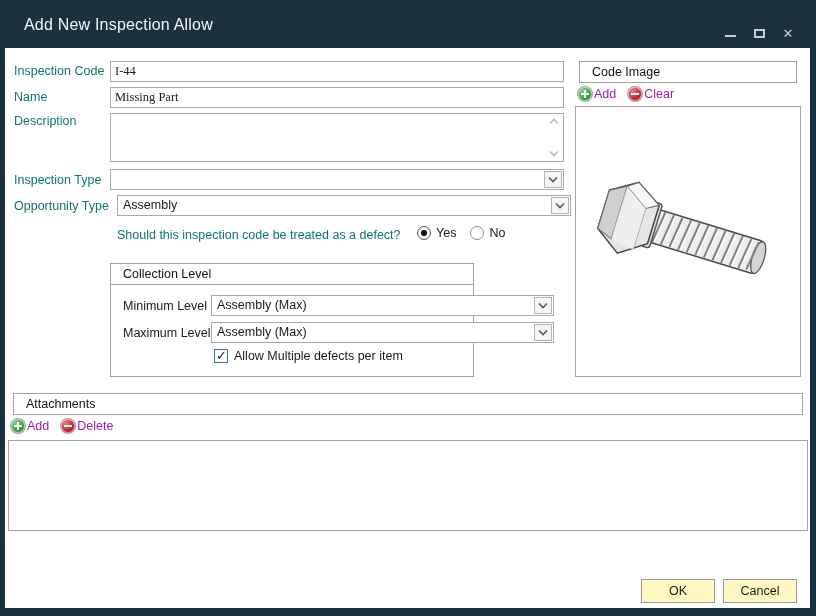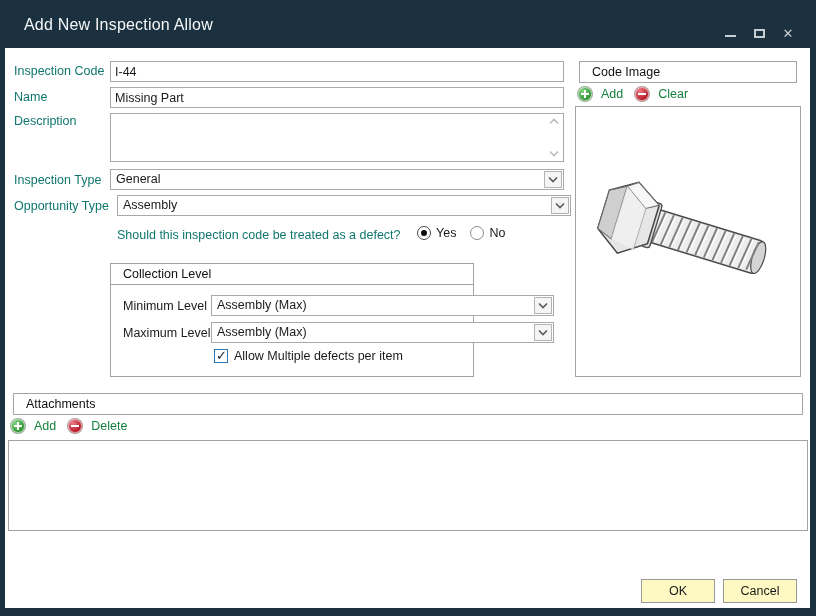--- a/index.html
+++ b/index.html
@@ -14,21 +14,21 @@
   .title { position:absolute; left:24px; top:16px; font-size:16px; font-weight:400; color:#f4f6f7; letter-spacing:.2px; }
   .win-controls { position:absolute; right:20px; top:26px; display:flex; gap:13px; align-items:center; }
   .win-btn { width:16px; height:14px; display:flex; align-items:center; justify-content:center; cursor:default; }
   .glyph-min { width:11px; height:2px; background:#c7ced2; margin-top:6px; }
   .glyph-max { width:11px; height:9px; border:2px solid #c7ced2; }
   .glyph-close { color:#c7ced2; font-size:13px; line-height:13px; }
   .content { position:absolute; left:5px; top:48px; width:805px; height:560px; background:#ffffff; }
 
   
   .lbl { position:absolute; left:9px; color:#0f766e; }
-  .tb, .ta { position:absolute; border:1px solid #a9a9a9; background:#fff; font-family:Liberation Sans, sans-serif; font-size:12.5px; color:#1a1a1a; padding:1px 4px; outline:none; }
+  .tb, .ta { position:absolute; border:1px solid #a9a9a9; background:#fff; font-family:Liberation Serif, serif; font-size:12.5px; color:#1a1a1a; padding:1px 4px; outline:none; }
   .tb { height:21px; }
   .combo { position:absolute; height:21px; border:1px solid #a9a9a9; background:#fff; }
   .combo .val { position:absolute; left:5px; top:2px; right:22px; white-space:nowrap; overflow:hidden; }
   .combo .dd { position:absolute; right:1px; top:1px; bottom:1px; width:18px; background:#f5f5f5; border:1px solid #b3b3b3; display:flex; align-items:center; justify-content:center; }
   .chev { stroke:#5a5a5a; stroke-width:1.6; fill:none; }
   .scroll-chev { stroke:#bcbcbc; stroke-width:1.6; fill:none; }
 
   
   .radio-group { position:absolute; display:flex; gap:14px; align-items:center; }
   .radio { display:flex; align-items:center; gap:5px; }
@@ -38,21 +38,21 @@
   .radio.on .dot { display:block; }
   .check-row { position:absolute; display:flex; align-items:center; gap:6px; }
   .checkbox { width:14px; height:14px; border:1px solid #2f76b5; background:#fff; position:relative; }
   .checkbox .mark { display:none; position:absolute; left:1px; top:-2px; color:#13222e; font-size:13px; font-weight:bold; }
   .checkbox.on .mark { display:block; }
 
   
   .panel-header { background:#fff; border:1px solid #a3a3a3; height:22px; line-height:20px; padding-left:12px; color:#111; }
   .panel-box { background:#fff; border:1px solid #a3a3a3; }
   .toolbar { display:flex; align-items:center; gap:12px; height:22px; padding-left:3px; }
-  .tool-btn { display:flex; align-items:center; gap:9px; color:#15803d; cursor:default; }
+  .tool-btn { display:flex; align-items:center; gap:2px; color:#a21caf; cursor:default; }
   .orb { width:14px; height:14px; border-radius:50%; position:relative; box-shadow:inset 0 0 0 1px rgba(255,255,255,.55), 0 0 0 1px #9dab9d; }
   .orb.green { background:radial-gradient(circle at 35% 30%, #7fd47f, #2d8f2d 70%); }
   .orb.red   { background:radial-gradient(circle at 35% 30%, #ef7b85, #b3121f 70%); box-shadow:inset 0 0 0 1px rgba(255,255,255,.55),0 0 0 1px #ab9d9d; }
   .orb .plus-h, .orb .minus-h { position:absolute; left:3px; top:6px; width:8px; height:2px; background:#fff; }
   .orb .plus-v { position:absolute; left:6px; top:3px; width:2px; height:8px; background:#fff; }
 
   
   .group-cl { position:absolute; left:105px; top:215px; width:364px; }
   .group-cl .panel-box { margin-top:-1px; height:93px; position:relative; }
   .cl-row-lbl { position:absolute; left:12px; }
@@ -99,21 +99,20 @@
     <svg width="10" height="7" style="position:absolute; right:4px; top:4px;">
         <polyline class="scroll-chev" points="1,5.5 5,1.5 9,5.5"></polyline>
       </svg>
     <svg width="10" height="7" style="position:absolute; right:4px; bottom:4px;">
         <polyline class="scroll-chev" points="1,1.5 5,5.5 9,1.5"></polyline>
       </svg>
   </div>
 
   <span class="lbl" style="top:125px;">Inspection Type</span>
   <div class="combo" style="left:105px; top:121px; width:454px;">
-    <span class="val">General</span>
     <span class="dd">
         <svg width="10" height="7">
           <polyline class="chev" points="1,1.5 5,5.5 9,1.5"></polyline>
         </svg>
       </span>
   </div>
 
   <span class="lbl" style="top:151px;">Opportunity Type</span>
   <div class="combo" style="left:112px; top:147px; width:454px;">
     <span class="val">Assembly</span>

